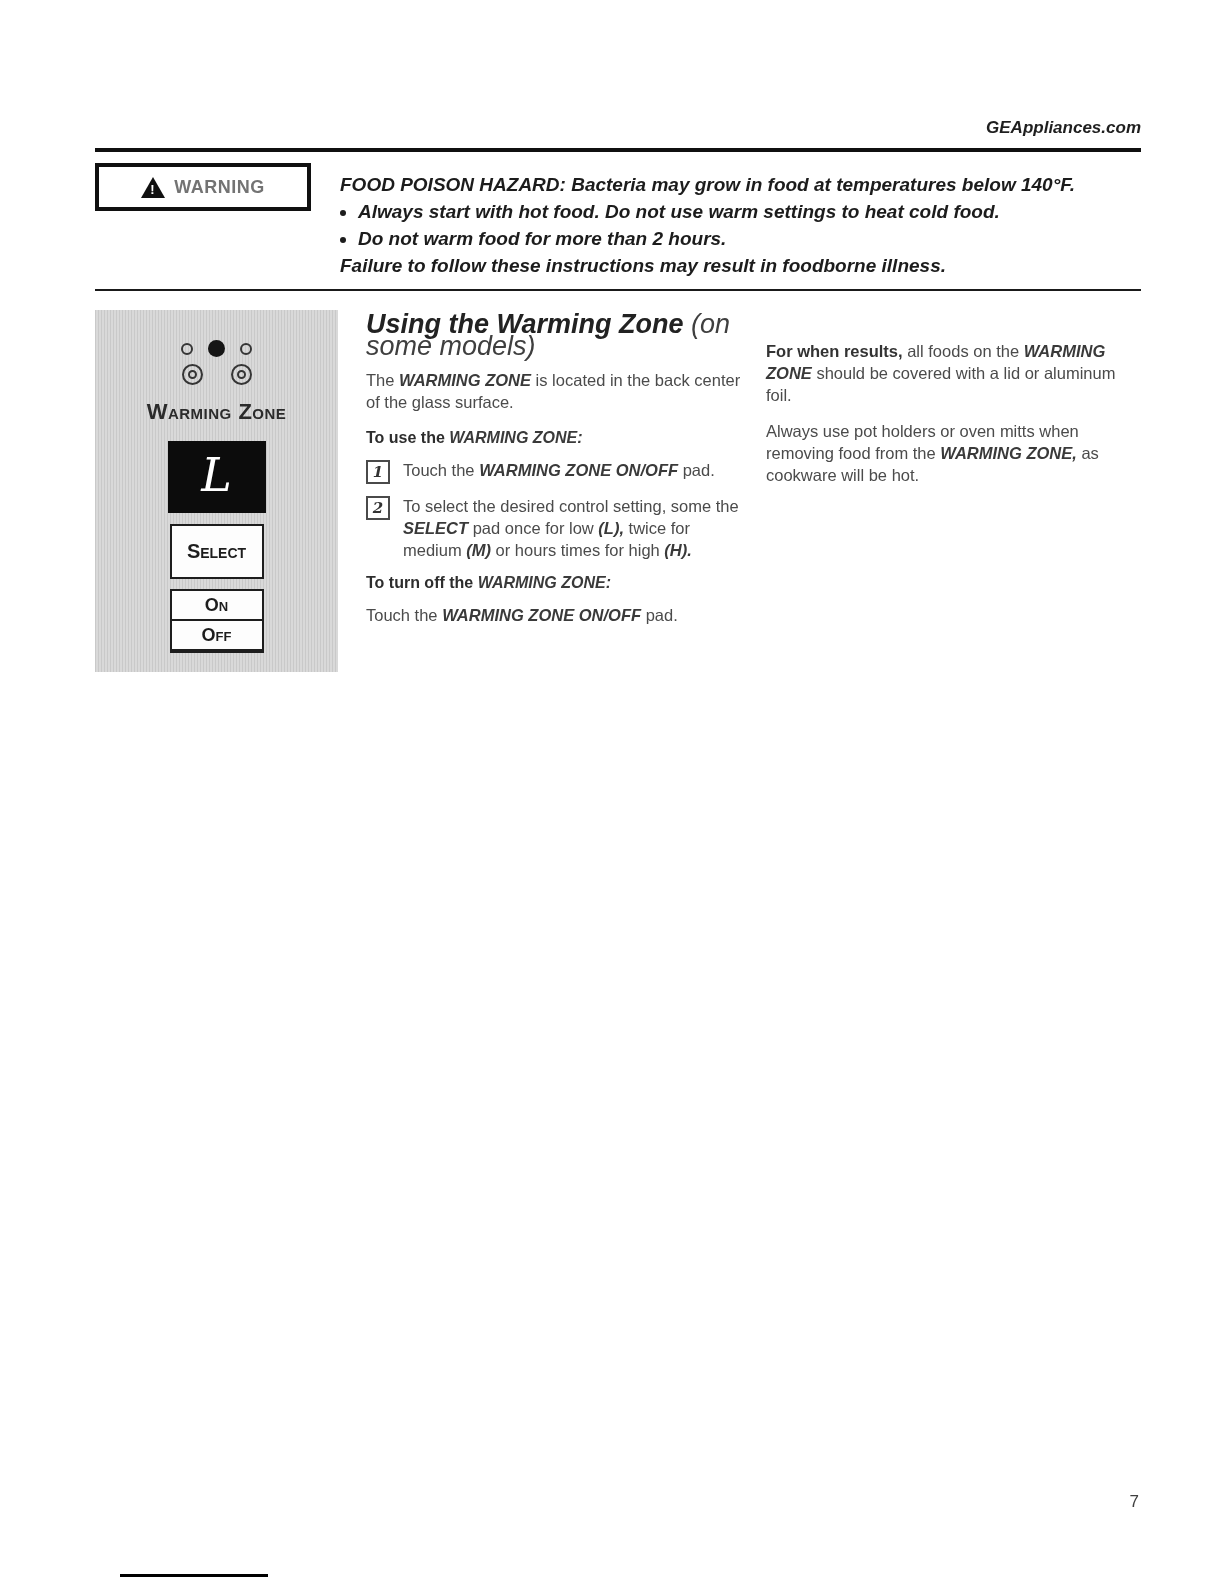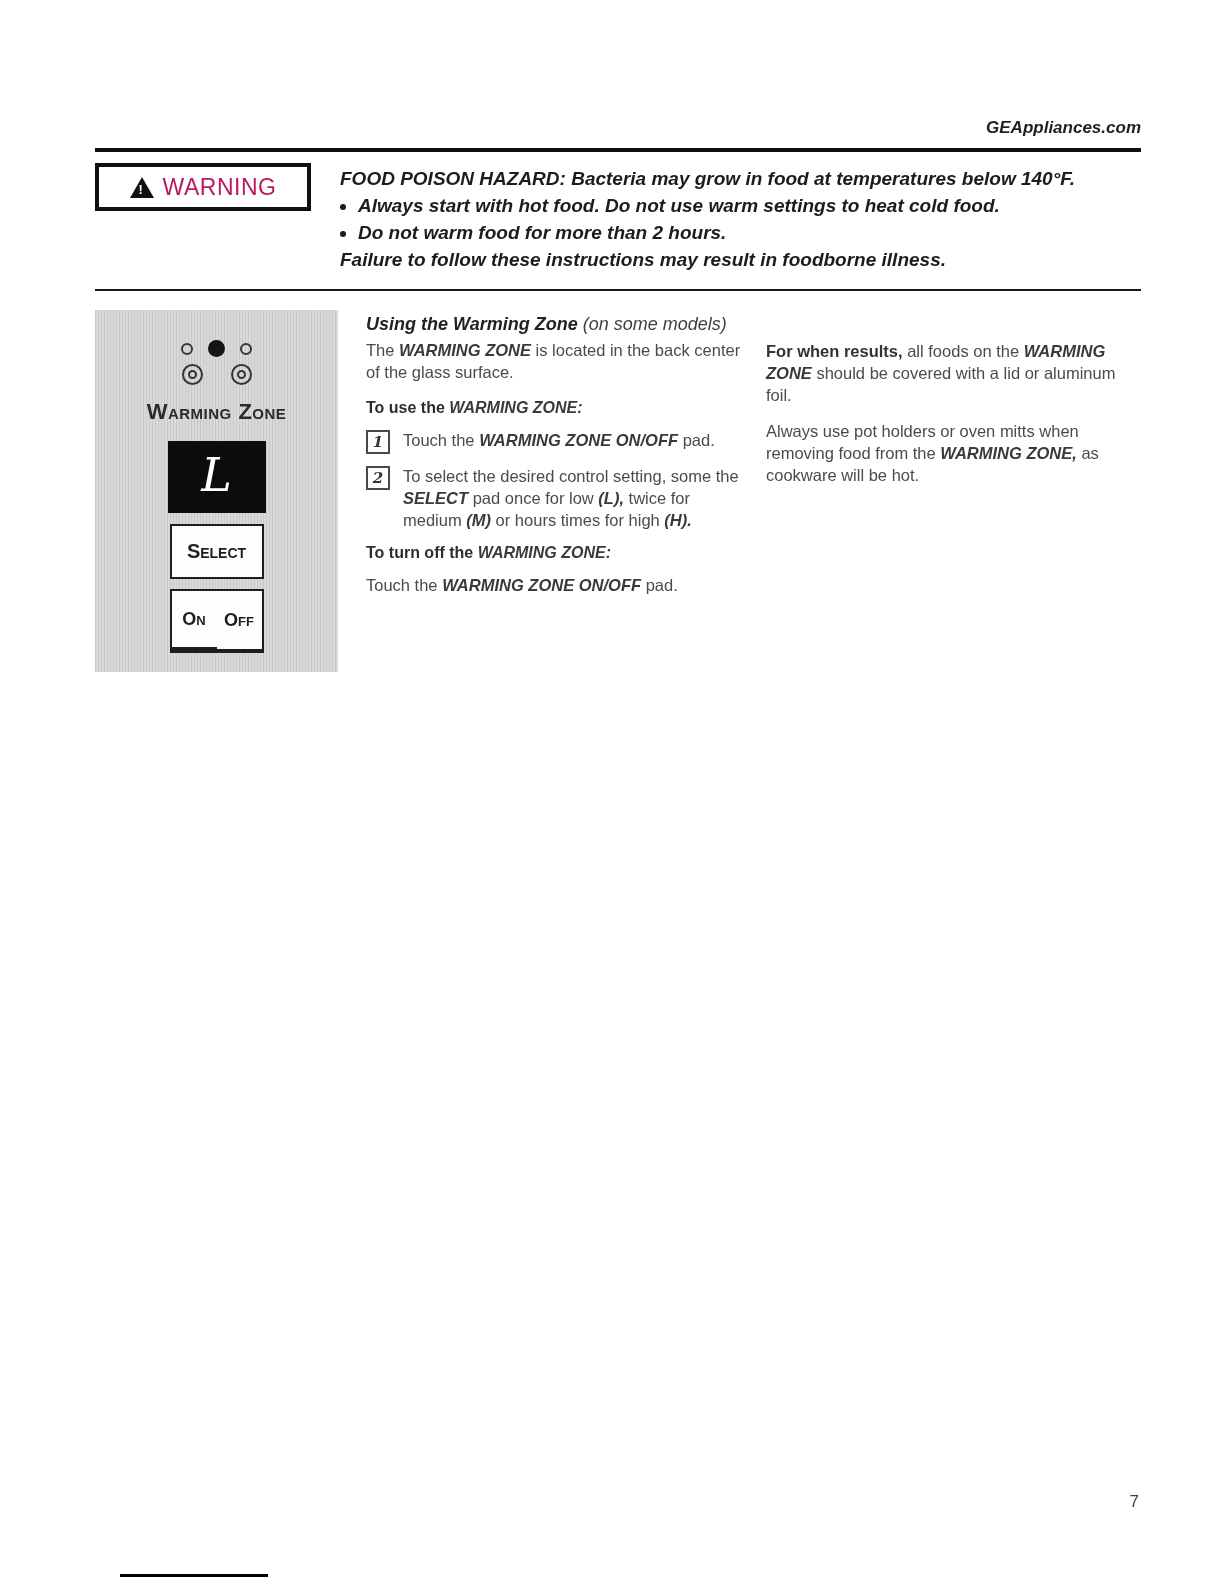--- a/index.html
+++ b/index.html
@@ -24,24 +24,24 @@
     border:4px solid #101010; display:flex; align-items:center; justify-content:center; gap:9px;
     background:#fff;
   }
   .warn-tri { position:relative; width:0; height:0;
     border-left:12px solid transparent; border-right:12px solid transparent;
     border-bottom:21px solid #101010; }
   .warn-tri .excl {
     position:absolute; left:-3px; top:6px; color:#fff; font-weight:bold; font-size:13px;
     line-height:13px;
   }
-  .warning-label { font-weight:normal; font-size:23px; color:#be185d; letter-spacing:0.5px; }
+  .warning-label { font-weight:bold; font-size:18px; color:#737373; letter-spacing:0.5px; }
 
   .warning-text {
-    position:absolute; left:340px; top:165px; width:815px;
+    position:absolute; left:340px; top:171px; width:815px;
     font-weight:bold; font-style:italic; font-size:19px; line-height:27px; color:#1c1c1c;
   }
   .warning-text ul { list-style:disc outside; padding-left:18px;font-style:italic; }
 
   
   .panel {
     position:absolute; left:95px; top:310px; width:243px; height:362px;
     background:
       repeating-linear-gradient(90deg, #c9c9c9 0 1px, #d9d9d9 1px 3px);
   }
@@ -66,33 +66,33 @@
     color:#ffffff; font-family:"DejaVu Serif", serif; font-style:italic;
     font-size:46px; line-height:46px; transform:translateY(-2px);
   }
   .btn-select {
     width:94px; height:55px; background:#fdfdfd; border:2px solid #1d1d1d;
     margin:11px auto 0; display:flex; align-items:center; justify-content:center;
     font-variant:small-caps; font-weight:bold; font-size:20px; color:#1d1d1d;
   }
   .btn-onoff {
     width:94px; height:64px; background:#fdfdfd; border:2px solid #1d1d1d; border-bottom-width:4px;
-    margin:10px auto 17px; display:flex; 
+    margin:10px auto 17px; display:flex; flex-direction:column;
   }
   .onoff-on, .onoff-off {
     flex:1; display:flex; align-items:center; justify-content:center;
     font-variant:small-caps; font-weight:bold; font-size:18px; color:#1d1d1d;
   }
   .onoff-on { border-bottom:2px solid #1d1d1d; }
 
   
   .col-mid { position:absolute; left:366px; top:313px; width:384px; }
   .col-right { position:absolute; left:766px; top:340px; width:378px; }
 
-  .section-title { font-size:18px; font-style:italic; color:#222; margin-bottom:4px; }
+  .section-title { font-size:27px; font-style:italic; color:#222; margin-bottom:12px; }
   .section-title .t-bold { font-weight:bold; }
   .section-title .t-note { font-weight:normal; color:#3f3f3f; }
 
   .body-text { font-size:16.5px; line-height:22px; color:#4b4b4b; }
   .body-text p { margin-bottom:14px; }
   .bi { font-weight:bold; font-style:italic; color:#3a3a3a; }
   .b  { font-weight:bold; color:#333; }
   .subhead { font-weight:bold; font-size:16px; color:#2d2d2d; margin:4px 0 10px; }
 
   .step { display:flex; gap:13px; margin-bottom:11px; }

